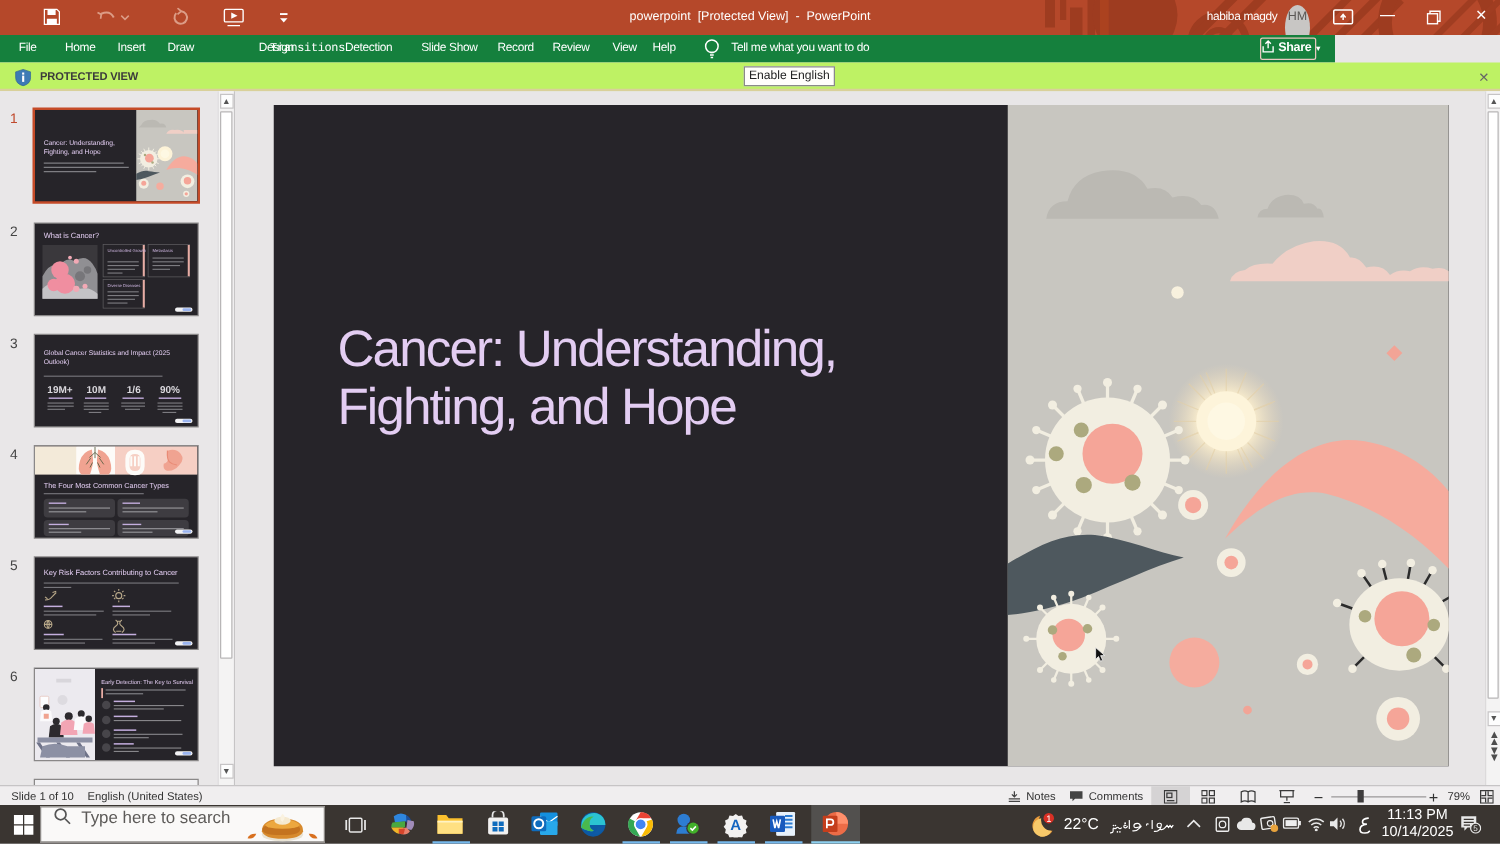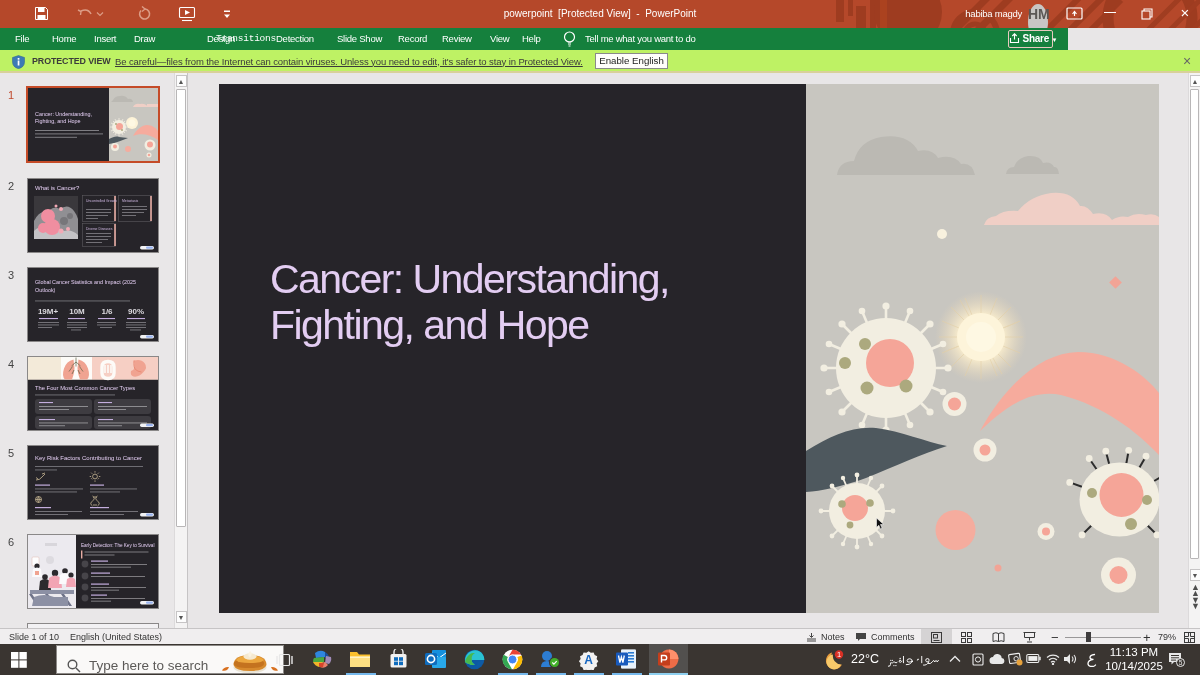--- a/index.html
+++ b/index.html
@@ -5,21 +5,21 @@
   * { margin:0; padding:0; box-sizing:border-box; }
   html,body { width:1200px; height:675px; overflow:hidden; }
   body { font-family:"Liberation Sans", sans-serif; position:relative; background:#e8e6e7; }
   .abs { position:absolute; }
 
   
   #titlebar { position:absolute; left:0; top:0; width:1200px; height:28px; background:#b5482a; overflow:hidden; }
   #deco { position:absolute; right:0; top:0; width:370px; height:28px; }
   #title-text { position:absolute; left:0; right:0; top:0; height:28px; text-align:center; line-height:28px; color:#fff; font-size:10px; }
   #acct { position:absolute; right:178px; top:0; height:28px; line-height:28px; color:#fff; font-size:9.5px; letter-spacing:-0.25px;margin-left:16px; }
-  #avatar { position:absolute; right:152px; top:4px; width:20px; height:36px; border-radius:50%; background:#c8c6c4; color:#5b5855; font-size:14px; font-weight:bold; text-align:center; line-height:20px; }
+  #avatar { position:absolute; right:152px; top:4px; width:20px; height:36px; border-radius:50%; background:#c8c6c4; color:#5b5855; font-size:10px; font-weight:normal; text-align:center; line-height:20px; }
   .winbtn { position:absolute; top:0; width:30px; height:28px; color:#fff; text-align:center; line-height:26px; font-size:13px; }
 
   
   #ribbon { position:absolute; left:0; top:28px; width:1068px; height:22px; background:#15803d; color:#fff; font-size:9.5px; letter-spacing:-0.25px; }
   #ribbon .tab { position:absolute; top:0; height:22px; line-height:21px; }
   #sharebtn { position:absolute; right:15px; top:2px; width:45px; height:18px; border:1px solid #e8c9bf; border-radius:2px; color:#fff; font-size:10px; font-weight:bold; text-align:center; line-height:16px; white-space:nowrap; }
 
   
   #protbar { position:absolute; left:0; top:50px; width:1200px; height:23px; background:#bef264; border-bottom:2px solid #d9d09a; font-size:9.7px; color:#444; }
   #enablebtn { position:absolute; left:595px; top:3px; width:73px; height:16px; background:#fffefb; border:1px solid #8a8a8a; font-size:9.7px; color:#222; text-align:center; line-height:14px; white-space:nowrap; }
@@ -43,21 +43,21 @@
   #slide p  { position:absolute; left:51px; top:288px; color:#d2d1d5; font-size:16px; letter-spacing:-0.25px; line-height:24px; white-space:nowrap; }
 
   
   #rscroll { position:absolute; left:1188px; top:0; width:12px; height:555px; background:#f4f3f3; border-left:1px solid #dcdadb; }
 
   
   #status { position:absolute; left:0; top:628px; width:1200px; height:16px; background:#f0eeef; border-top:1px solid #c6c4c5; font-size:9px; color:#333; }
 
   
   #taskbar { position:absolute; left:0; top:644px; width:1200px; height:31px; background:#3a3531; }
-  #searchbox { position:absolute; left:56px; top:1px; width:228px; height:29px; background:#faf9f8; border:1px solid #8d8a87; display:flex; align-items:flex-end; }
+  #searchbox { position:absolute; left:32px; top:1px; width:228px; height:29px; background:#faf9f8; border:1px solid #8d8a87; display:flex; align-items:flex-start; }
   .tb-ic { position:absolute; top:0; width:38px; height:30px; display:flex; align-items:center; justify-content:center; }
   .underline { position:absolute; top:28.5px; height:2.5px; background:#76b9ed; }
 </style>
 </head>
 <body>
 
 <div id="titlebar">
   <svg id="deco" viewBox="0 0 370 28">
     <g fill="#9e3c20">
       <rect x="6" y="0" width="8" height="22"></rect>
@@ -154,21 +154,20 @@
       </svg> Share <span style="font-size:6px;">▼</span></div>
 </div>
 
 <div id="protbar">
   <svg class="abs" style="left:12px;top:5px;" width="13" height="14" viewBox="0 0 13 14">
     <path d="M6.5,0.5 L12.5,2.5 L12.5,7 Q12.5,12 6.5,13.7 Q0.5,12 0.5,7 L0.5,2.5 Z" fill="#3d7bb5" stroke="#2b5f92" stroke-width="0.5"></path>
     <rect x="5.7" y="5.5" width="1.7" height="5" fill="#fff"></rect>
       <rect x="5.7" y="3" width="1.7" height="1.7" fill="#fff"></rect>
   </svg>
   <span class="abs" style="left:32px;top:5.5px;font-weight:bold;font-size:8.9px;letter-spacing:-0.1px;color:#3b3b3b;">PROTECTED VIEW</span>
-  <span class="abs" style="left:115px;top:5.5px;font-size:9.5px;letter-spacing:-0.1px;text-decoration:underline;color:#3b3b3b;white-space:nowrap;">Be careful—files from the Internet can contain viruses. Unless you need to edit, it's safer to stay in Protected View.</span>
   <div id="enablebtn">Enable English</div>
   <span class="abs" style="left:1183px;top:3px;color:#666;font-size:14px;">×</span>
 </div>
 
 <div id="main">
   <div id="thumbs">
     <div class="slidenum" style="top:16px;color:#c0492c;">1</div>
     <div class="slidenum" style="top:107px;">2</div>
     <div class="slidenum" style="top:196px;">3</div>
     <div class="slidenum" style="top:285px;">4</div>

